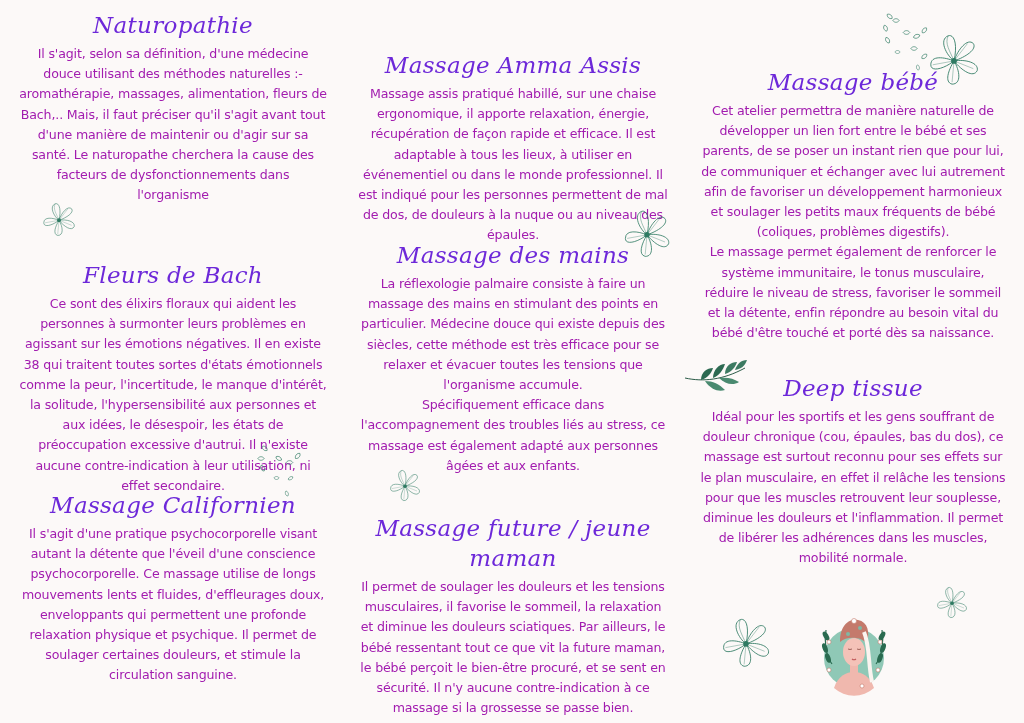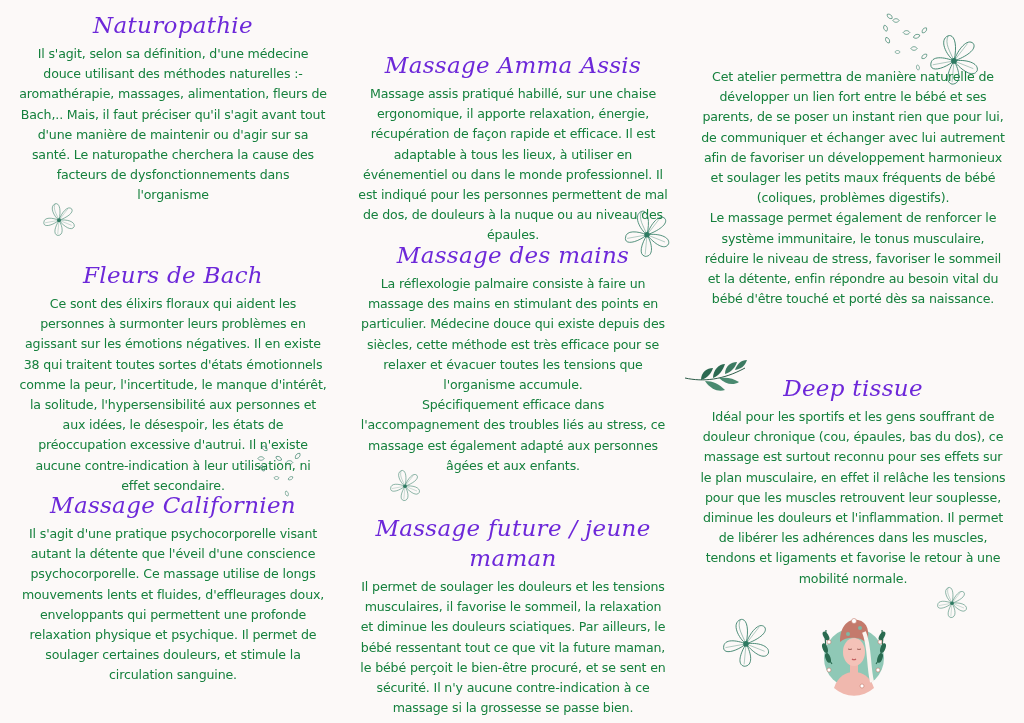--- a/index.html
+++ b/index.html
@@ -22,21 +22,21 @@
       font-family: "DejaVu Serif", serif;
       font-style: italic;
       color: #6d28d9;
       font-size: 23px;
       line-height: 30px;
       margin: 0 0 4px 0;
       letter-spacing: 0.3px;
       font-weight: normal;
     }
     .body-text {
-      color: #15803d;
+      color: #a21caf;
       font-size: 12.6px;
       line-height: 20.2px;
       margin: 0;
       font-weight: normal;
       letter-spacing: -0.15px;
     }
     .body-text span {
       display: block;
       white-space: nowrap;
     }
@@ -148,20 +148,21 @@
     <span>musculaires, il favorise le sommeil, la relaxation</span>
     <span>et diminue les douleurs sciatiques. Par ailleurs, le</span>
     <span>bébé ressentant tout ce que vit la future maman,</span>
     <span>le bébé perçoit le bien-être procuré, et se sent en</span>
     <span>sécurité. Il n'y aucune contre-indication à ce</span>
     <span>massage si la grossesse se passe bien.</span>
   </p>
 </section>
 
 <section class="section" style="left:688px; top:67px; width:330px;">
+  <h2 class="title">Massage bébé</h2>
   <p class="body-text">
     <span>Cet atelier permettra de manière naturelle de</span>
     <span>développer un lien fort entre le bébé et ses</span>
     <span>parents, de se poser un instant rien que pour lui,</span>
     <span>de communiquer et échanger avec lui autrement</span>
     <span>afin de favoriser un développement harmonieux</span>
     <span>et soulager les petits maux fréquents de bébé</span>
     <span>(coliques, problèmes digestifs).</span>
     <span>Le massage permet également de renforcer le</span>
     <span>système immunitaire, le tonus musculaire,</span>
@@ -174,21 +175,20 @@
 <section class="section" style="left:688px; top:373px; width:330px;">
   <h2 class="title">Deep tissue</h2>
   <p class="body-text">
     <span>Idéal pour les sportifs et les gens souffrant de</span>
     <span>douleur chronique (cou, épaules, bas du dos), ce</span>
     <span>massage est surtout reconnu pour ses effets sur</span>
     <span>le plan musculaire, en effet il relâche les tensions</span>
     <span>pour que les muscles retrouvent leur souplesse,</span>
     <span>diminue les douleurs et l'inflammation. Il permet</span>
     <span>de libérer les adhérences dans les muscles,</span>
-    <span>tendons et ligaments et favorise le retour à une</span>
     <span>mobilité normale.</span>
   </p>
 </section>
 
 <svg class="deco" style="left:40px; top:200px;" width="38" height="38">
     <use href="#flower"></use>
   </svg>
 
 <svg class="deco" style="left:620px; top:206px;" width="54" height="54">
     <use href="#flower"></use>

